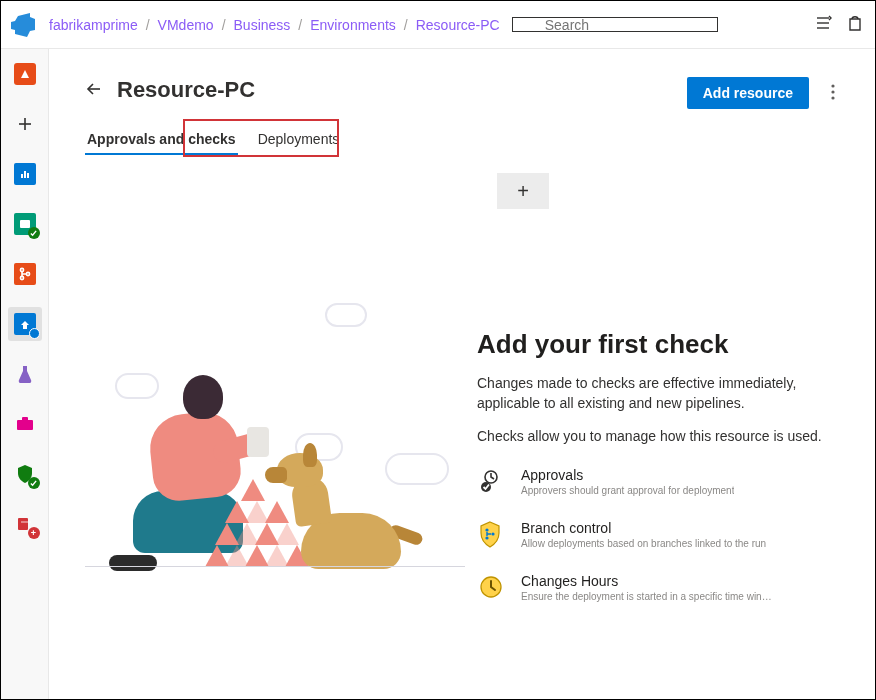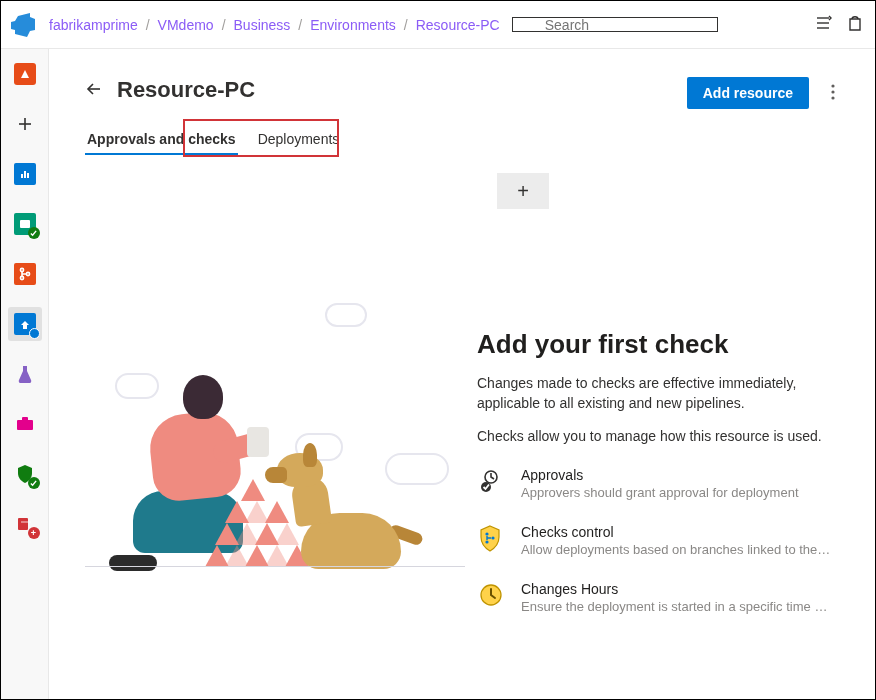--- a/index.html
+++ b/index.html
@@ -272,21 +272,21 @@
   .check-item {
     display: flex;
     gap: 16px;
     margin-bottom: 24px;
   }
   .check-icon {
     width: 28px; height: 28px;
     flex-shrink: 0;
   }
   .check-title { font-size: 14px; color: #201f1e; }
-  .check-sub { font-size: 13px; color: #8a8886; margin-top: 2px; white-space: nowrap; overflow: hidden; text-overflow: ellipsis; max-width: 310px;}
+  .check-sub { font-size: 10px; color: #8a8886; margin-top: 2px; white-space: nowrap; overflow: hidden; text-overflow: ellipsis; max-width: 310px;}
   .btn-secondary {
     background: #f3f2f1;
     border: none;
     padding: 10px 16px;
     font-size: 14px;
     font-weight: 600;
     color: #323130;
     cursor: pointer;
     border-radius: 2px;
     margin-top: 6px;
@@ -522,21 +522,21 @@
             <span class="check-icon">
               <svg width="26" height="30" viewBox="0 0 26 30">
                   <path d="M13 2 l9 4 v7 c0 7 -4 11 -9 14 c-5 -3 -9 -7 -9 -14 v-7 z" fill="#ffd24a" stroke="#c09400" stroke-width="1.2"></path>
                   <circle cx="10" cy="10" r="1.6" fill="#0078d4"></circle>
                   <circle cx="10" cy="18" r="1.6" fill="#0078d4"></circle>
                   <circle cx="16" cy="14" r="1.6" fill="#0078d4"></circle>
                   <path d="M10 12 v4 M10 14 h4" stroke="#0078d4" stroke-width="1.4" fill="none"></path>
                 </svg>
             </span>
             <div>
-              <div class="check-title">Checks control</div>
+              <div class="check-title">Branch control</div>
               <div class="check-sub">Allow deployments based on branches linked to the run</div>
             </div>
           </div>
           <div class="check-item">
             <span class="check-icon">
               <svg width="28" height="28" viewBox="0 0 28 28">
                   <circle cx="14" cy="14" r="10" fill="#ffd24a" stroke="#c09400" stroke-width="1.3"></circle>
                   <path d="M14 8 v6 l4 3" stroke="#6b5200" stroke-width="2" fill="none" stroke-linecap="round"></path>
                 </svg>
             </span>

